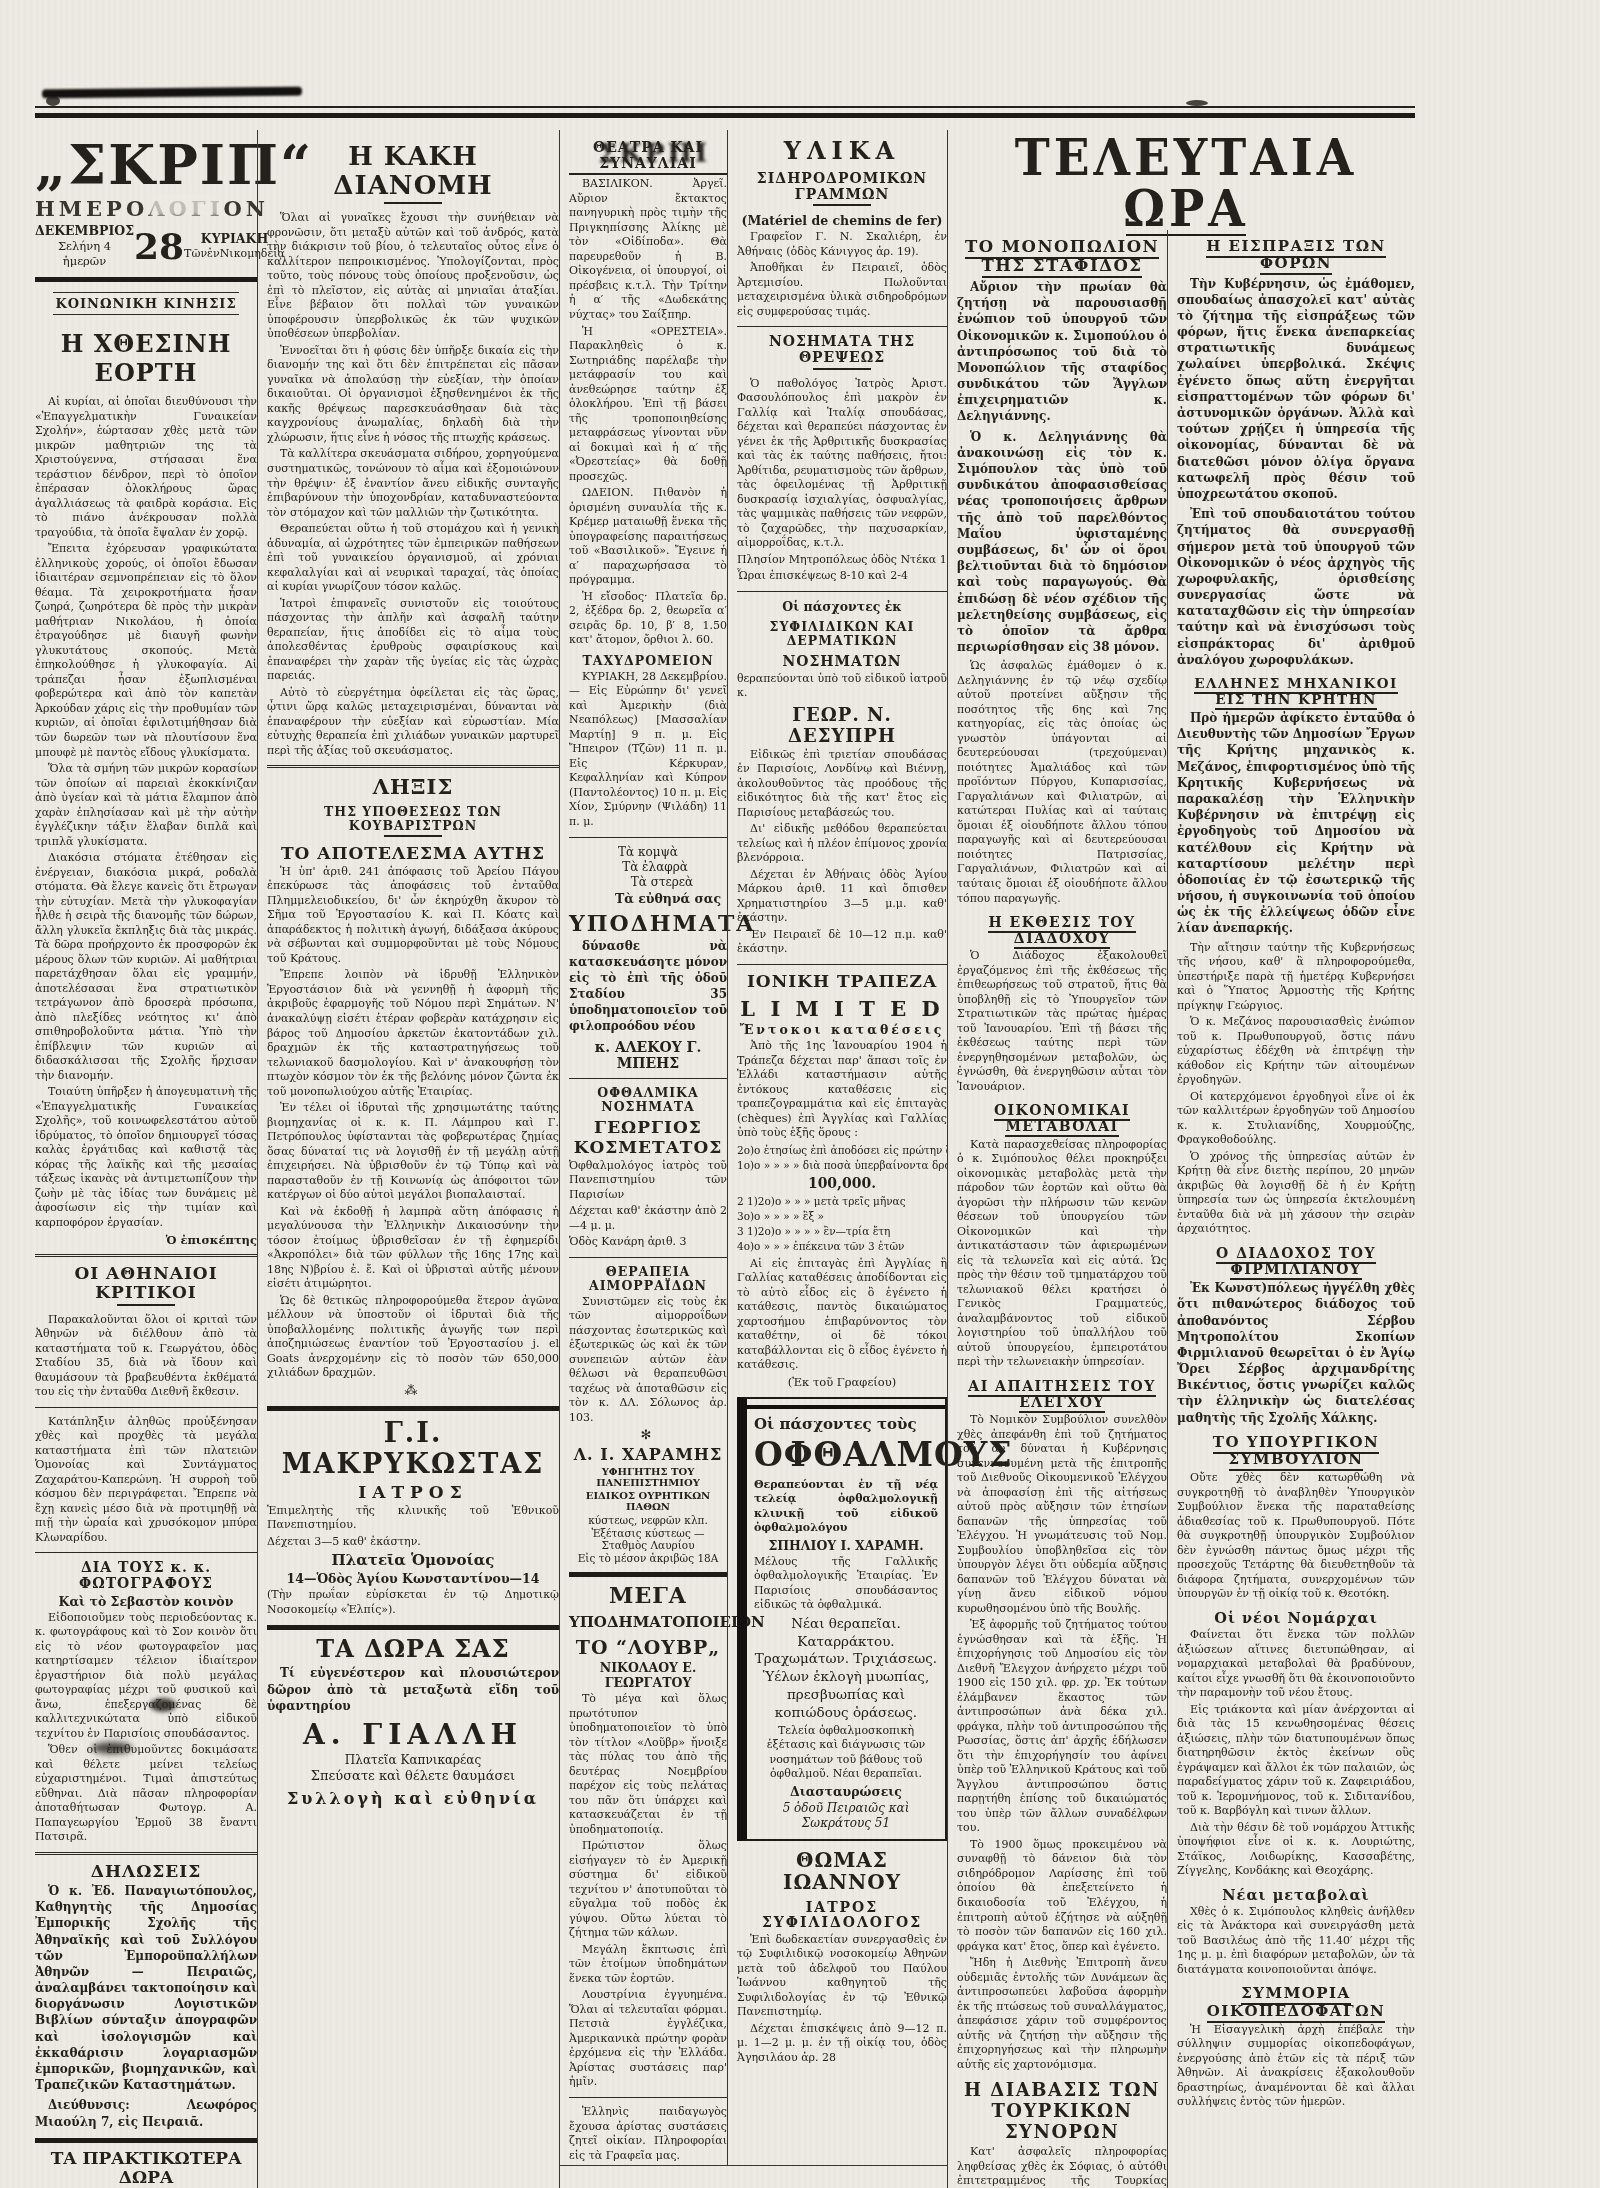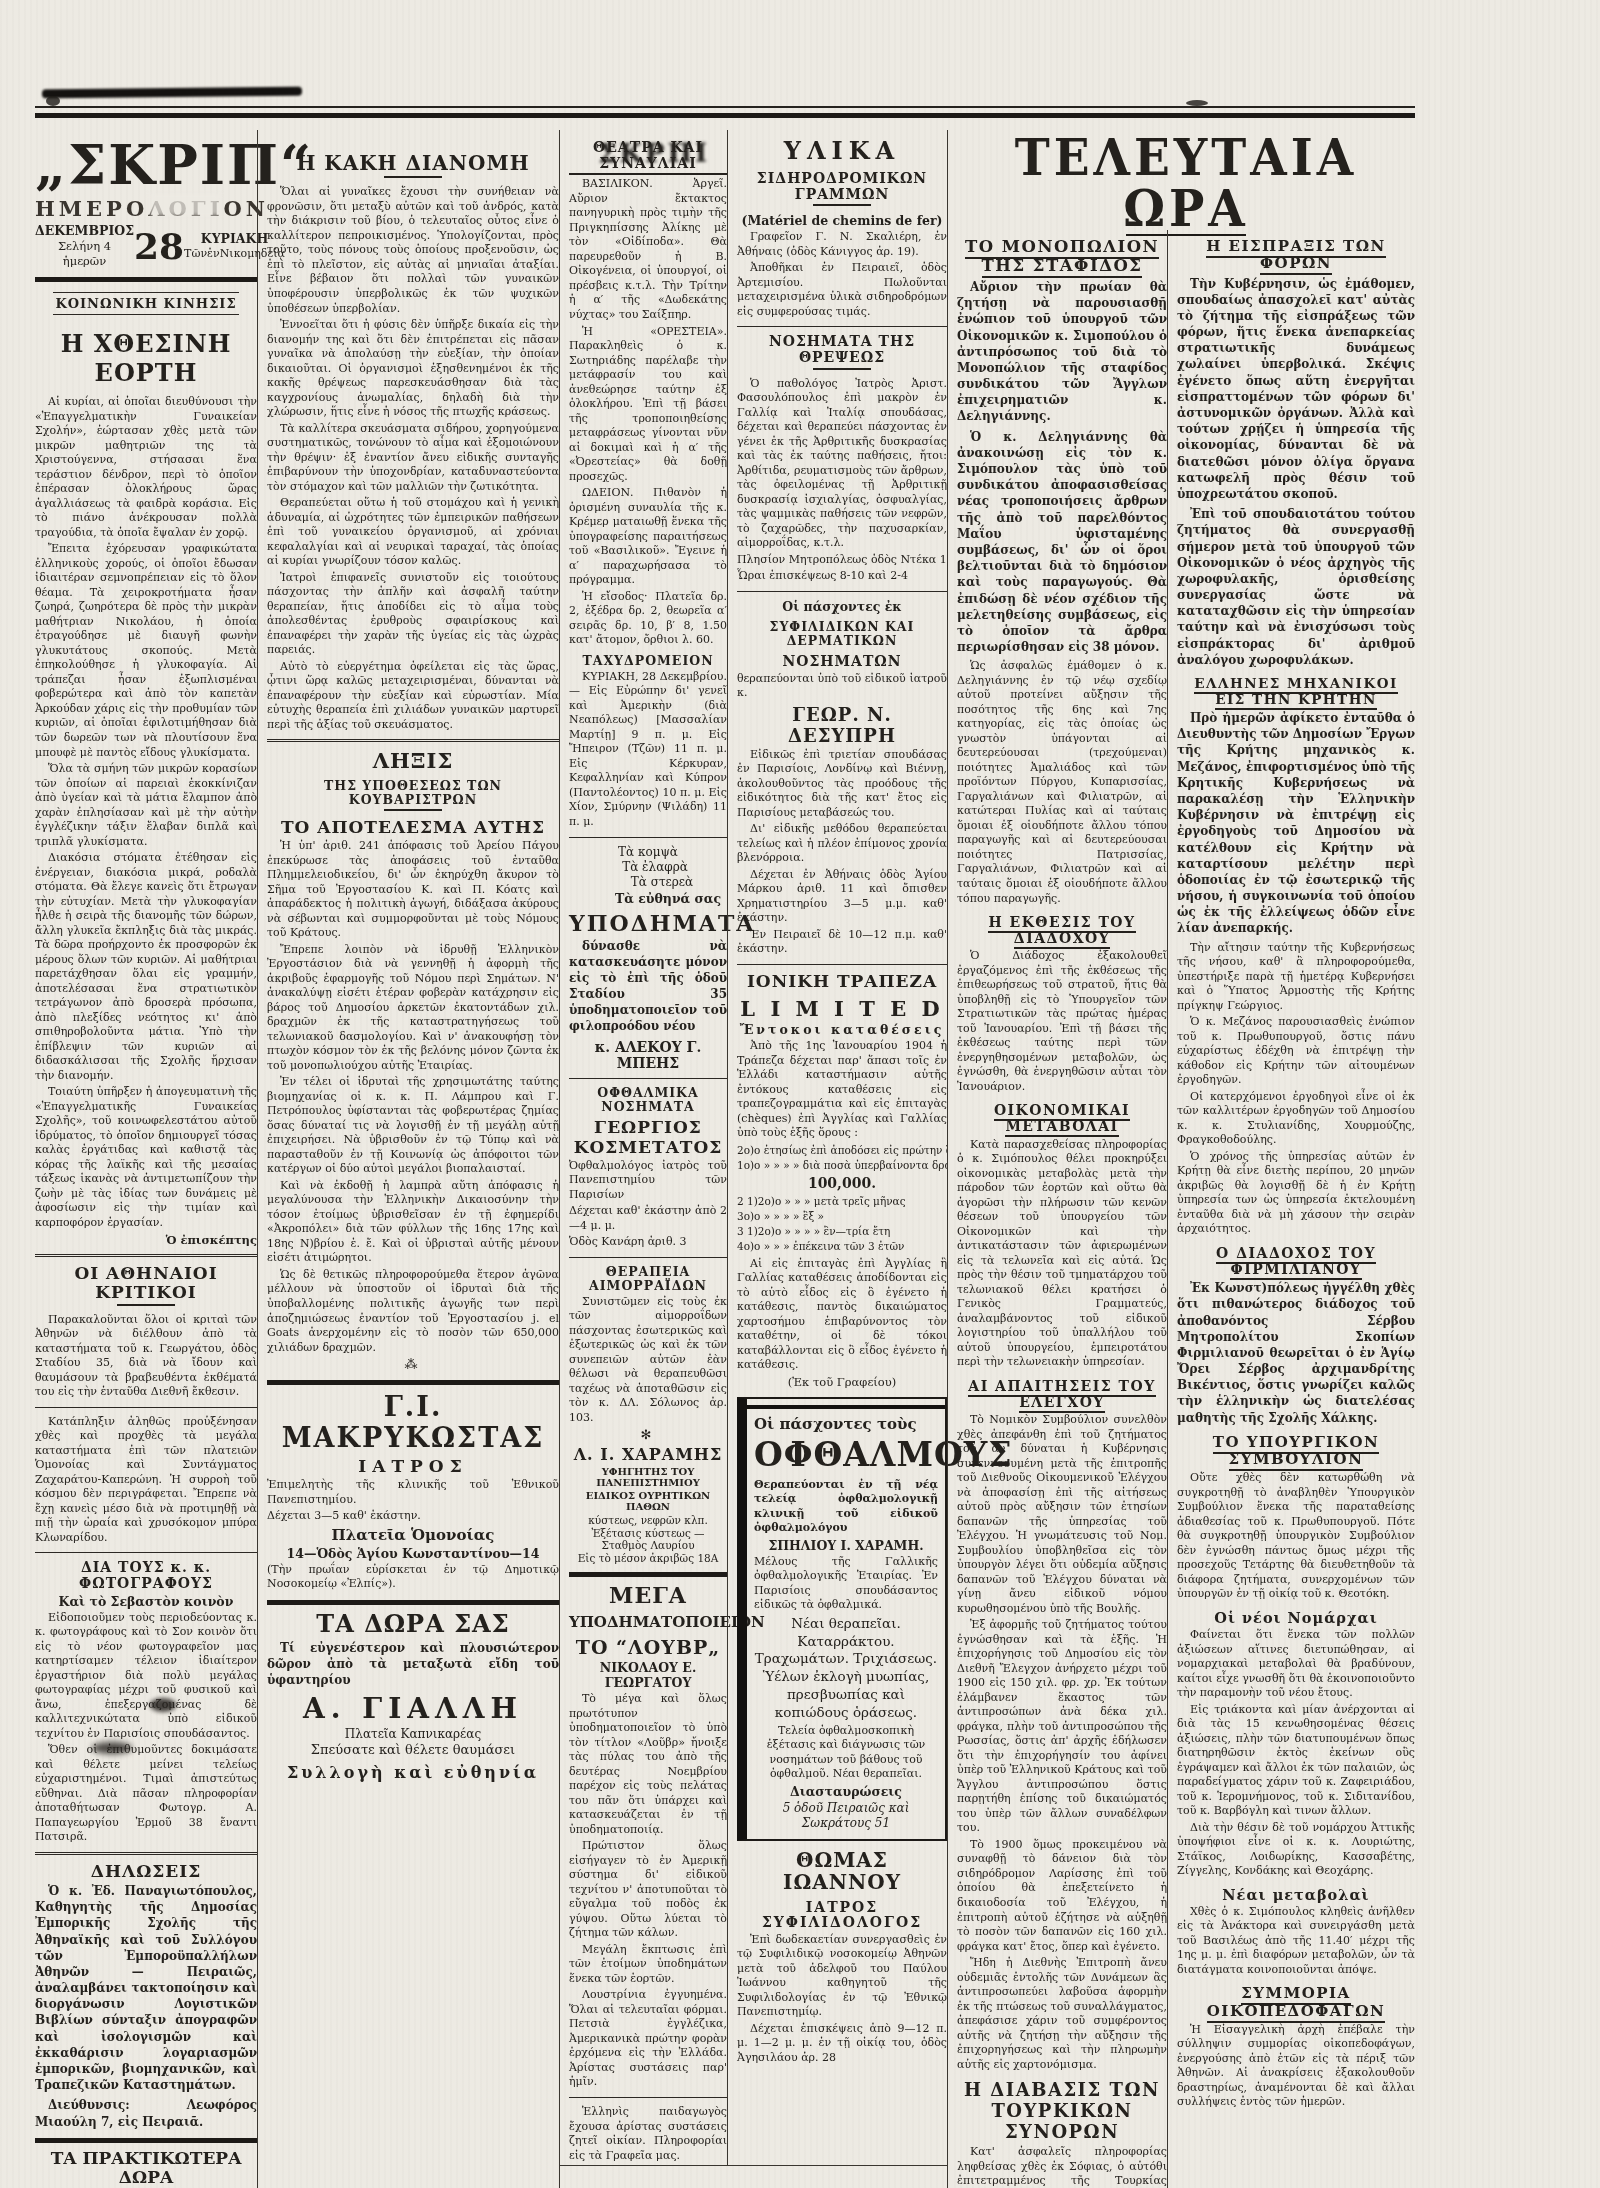--- a/index.html
+++ b/index.html
@@ -121,21 +121,21 @@
       <div class="hrB"></div>
       <div>
         <div class="h-sec h-med" style="letter-spacing:0;">ΤΑ ΠΡΑΚΤΙΚΩΤΕΡΑ ΔΩΡΑ</div>
         <div class="h-sec h-med">ΔΙΑ ΠΑΙΔΙΑ</div>
 
       </div>
 
     </div>
 
     <div class="cell c2 bl">
-      <div class="h-sec" style="font-size:20px;margin-top:22px;">Η ΚΑΚΗ ΔΙΑΝΟΜΗ</div>
+      <div class="h-sec" style="font-size:26px;margin-top:12px;">Η ΚΑΚΗ ΔΙΑΝΟΜΗ</div>
       <div class="ubar"></div>
       <p class="tx">Ὅλαι αἱ γυναῖκες ἔχουσι τὴν συνήθειαν νὰ φρονῶσιν, ὅτι μεταξὺ αὐτῶν καὶ τοῦ ἀνδρός, κατὰ τὴν διάκρισιν τοῦ βίου, ὁ τελευταῖος οὗτος εἶνε ὁ καλλίτερον πεπροικισμένος. Ὑπολογίζονται, πρὸς τοῦτο, τοὺς πόνους τοὺς ὁποίους προξενοῦσιν, ὡς ἐπὶ τὸ πλεῖστον, εἰς αὐτὰς αἱ μηνιαῖαι ἀταξίαι. Εἶνε βέβαιον ὅτι πολλαὶ τῶν γυναικῶν ὑποφέρουσιν ὑπερβολικῶς ἐκ τῶν ψυχικῶν ὑποθέσεων ὑπερβολίαν.</p>
       <p class="tx">Ἐννοεῖται ὅτι ἡ φύσις δὲν ὑπῆρξε δικαία εἰς τὴν διανομήν της καὶ ὅτι δὲν ἐπιτρέπεται εἰς πᾶσαν γυναῖκα νὰ ἀπολαύσῃ τὴν εὐεξίαν, τὴν ὁποίαν δικαιοῦται. Οἱ ὁργανισμοὶ ἐξησθενημένοι ἐκ τῆς κακῆς θρέψεως παρεσκευάσθησαν διὰ τὰς καγχρονίους ἀνωμαλίας, δηλαδὴ διὰ τὴν χλώρωσιν, ἥτις εἶνε ἡ νόσος τῆς πτωχῆς κράσεως.</p>
       <p class="tx">Τὰ καλλίτερα σκευάσματα σιδήρου, χορηγούμενα συστηματικῶς, τονώνουν τὸ αἷμα καὶ ἐξομοιώνουν τὴν θρέψιν· ἐξ ἐναντίον ἄνευ εἰδικῆς συνταγῆς ἐπιβαρύνουν τὴν ὑποχονδρίαν, καταδυναστεύοντα τὸν στόμαχον καὶ τῶν μαλλιῶν τὴν ζωτικότητα.</p>
       <p class="tx">Θεραπεύεται οὕτω ἡ τοῦ στομάχου καὶ ἡ γενικὴ ἀδυναμία, αἱ ὠχρότητες τῶν ἐμπειρικῶν παθήσεων ἐπὶ τοῦ γυναικείου ὀργανισμοῦ, αἱ χρόνιαι κεφαλαλγίαι καὶ αἱ νευρικαὶ ταραχαί, τὰς ὁποίας αἱ κυρίαι γνωρίζουν τόσον καλῶς.</p>
       <p class="tx">Ἰατροὶ ἐπιφανεῖς συνιστοῦν εἰς τοιούτους πάσχοντας τὴν ἁπλῆν καὶ ἀσφαλῆ ταύτην θεραπείαν, ἥτις ἀποδίδει εἰς τὸ αἷμα τοὺς ἀπολεσθέντας ἐρυθροὺς σφαιρίσκους καὶ ἐπαναφέρει τὴν χαρὰν τῆς ὑγείας εἰς τὰς ὠχρὰς παρειάς.</p>
       <p class="tx">Αὐτὸ τὸ εὐεργέτημα ὀφείλεται εἰς τὰς ὥρας, ᾧτινι ὥρᾳ καλῶς μεταχειρισμέναι, δύνανται νὰ ἐπαναφέρουν τὴν εὐεξίαν καὶ εὐρωστίαν. Μία εὐτυχὴς θεραπεία ἐπὶ χιλιάδων γυναικῶν μαρτυρεῖ περὶ τῆς ἀξίας τοῦ σκευάσματος.</p>
       <div class="hr2"></div>
       <div class="h-sec" style="font-size:21px;">ΛΗΞΙΣ</div>
       <div class="h-sec h-xs">ΤΗΣ ΥΠΟΘΕΣΕΩΣ ΤΩΝ ΚΟΥΒΑΡΙΣΤΡΩΝ</div>

